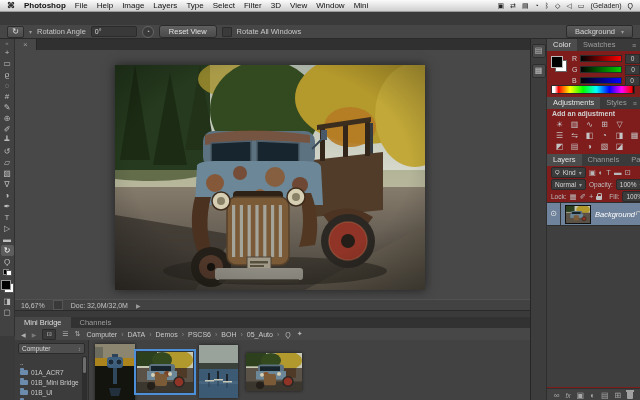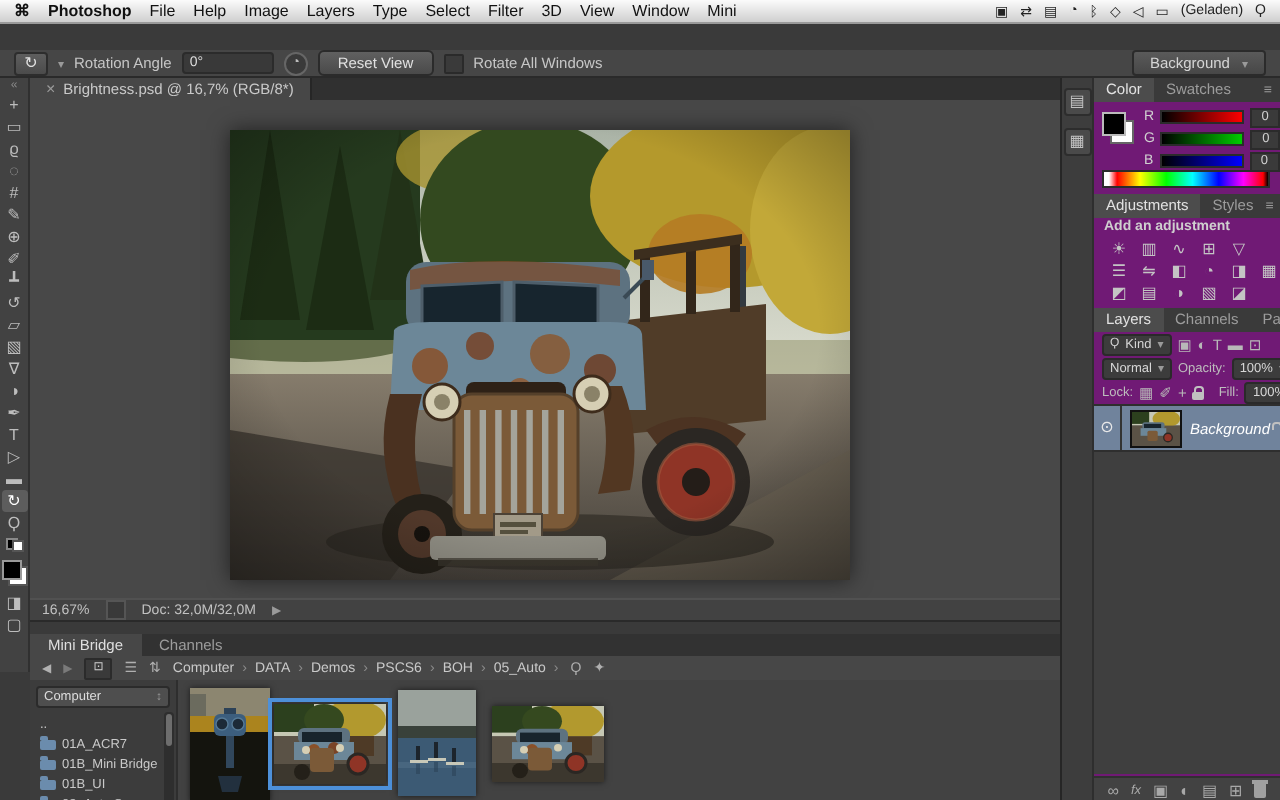--- a/index.html
+++ b/index.html
@@ -90,21 +90,21 @@
   .thumb.selected{outline:2px solid #4d90d9;outline-offset:1px}
   .hscroll{position:absolute;left:0;right:0;bottom:0;height:4px;background:#b2b2b2}
   .hscroll i{position:absolute;left:2px;top:1px;width:120px;height:2px;background:#7d7d7d;border-radius:1px;display:block}
   
   .dock{position:absolute;top:39px;left:530px;width:110px;height:361px;background:#3d3d3d;
     border-left:1px solid #262626;box-sizing:border-box;display:flex}
   .dockstrip{width:16px;background:#3d3d3d;border-right:1px solid #2e2e2e;box-sizing:border-box;
     display:flex;flex-direction:column;align-items:center;padding-top:5px;gap:6px}
   .dock-ico{width:12px;height:12px;background:#4a4a4a;border:1px solid #2d2d2d;border-radius:2px;
     color:#c0c0c0;font-size:8px;text-align:center;line-height:12px}
-  .panels{position:relative;flex:1;background:#701a75}
+  .panels{position:relative;flex:1;background:#7f1d1d}
   .ptabs{display:flex;align-items:center;background:#3a3a3a;height:12px;font-size:7.5px}
   .ptab{padding:0 6px;line-height:12px;color:#9c9c9c}
   .ptab.active{background:#4c4c4c;color:#e2e2e2}
   .pmenu{margin-left:auto;padding-right:4px;color:#9a9a9a;font-size:7px}
   .abs{position:absolute;left:0;right:0}
   
   .cbody{top:12px;height:46px}
   .cswatch{position:absolute;left:4px;top:5px;width:16px;height:16px}
   .cswatch i{position:absolute;width:10px;height:10px;display:block}
   .cswatch .fg{left:0;top:0;background:#000;border:1px solid #bbb;z-index:2}
@@ -185,21 +185,20 @@
     <span>Rotate All Windows</span>
     <span class="ws-btn">
       <span>Background</span>
       <span class="caret">▾</span>
     </span>
   </div>
 
   <div class="tabstrip">
     <span class="doctab">
       <span class="x">×</span>
-      <span>Brightness.psd @ 16,7% (RGB/8*)</span>
     </span>
   </div>
 
   <div class="toolbar">
     <span class="tb-top">«</span>
     <span class="tool">+</span>
     <span class="tool">▭</span>
     <span class="tool">ϱ</span>
     <span class="tool">◌</span>
     <span class="tool">#</span>

